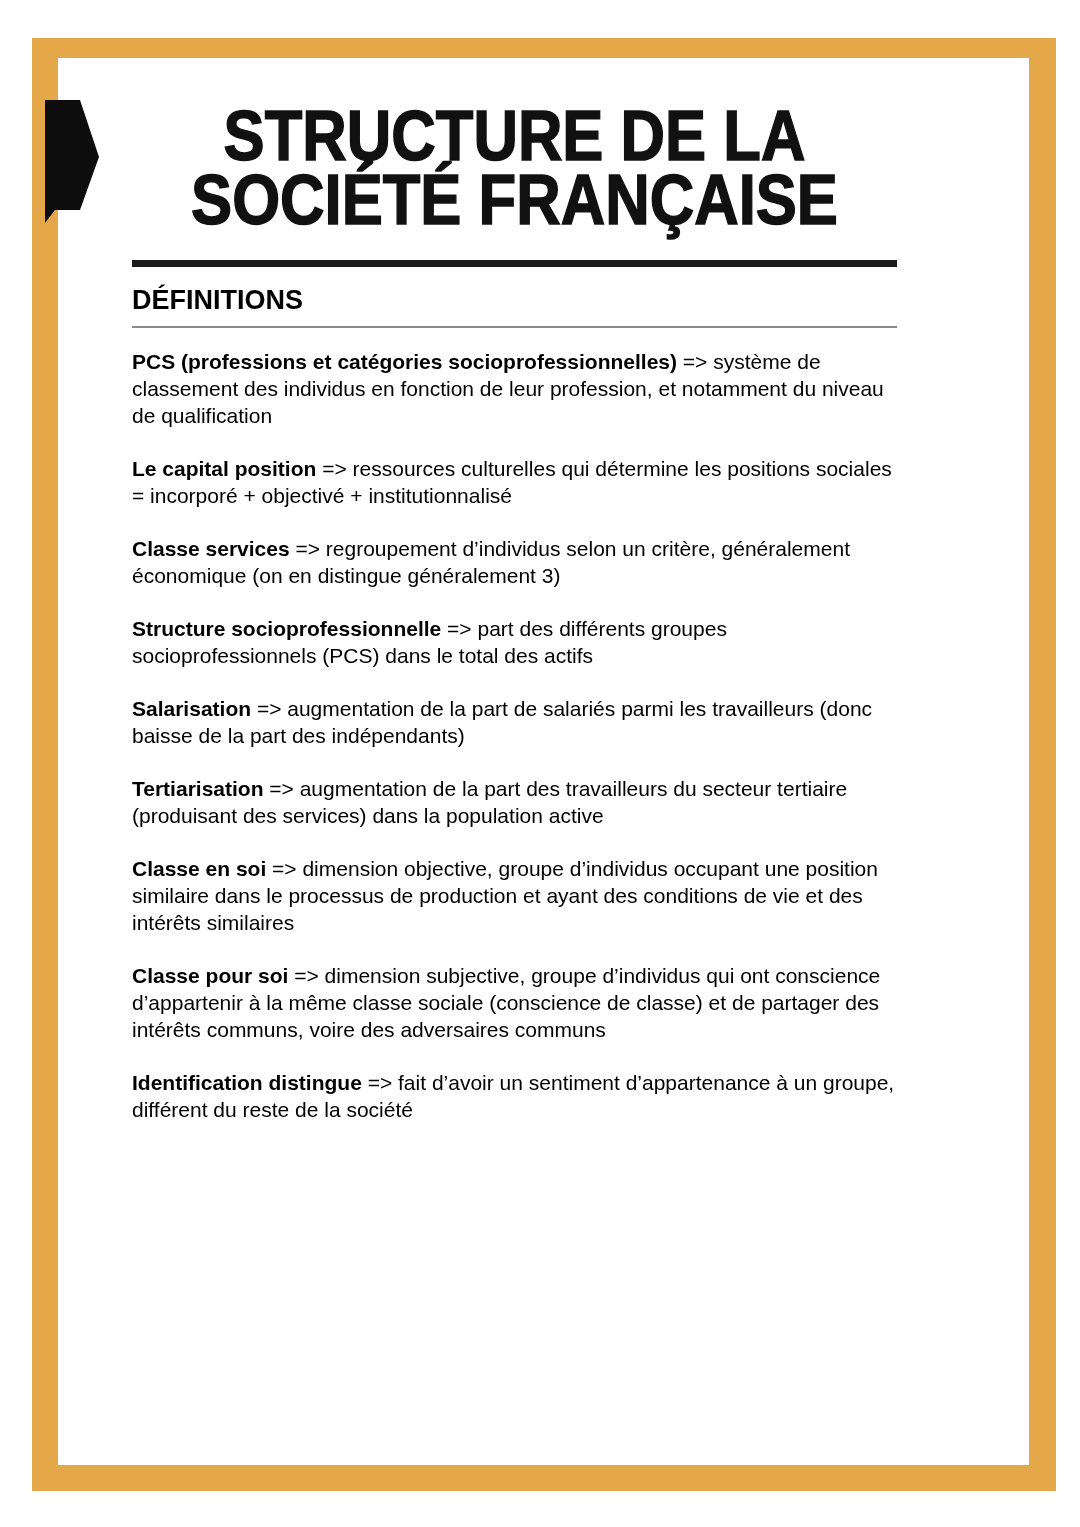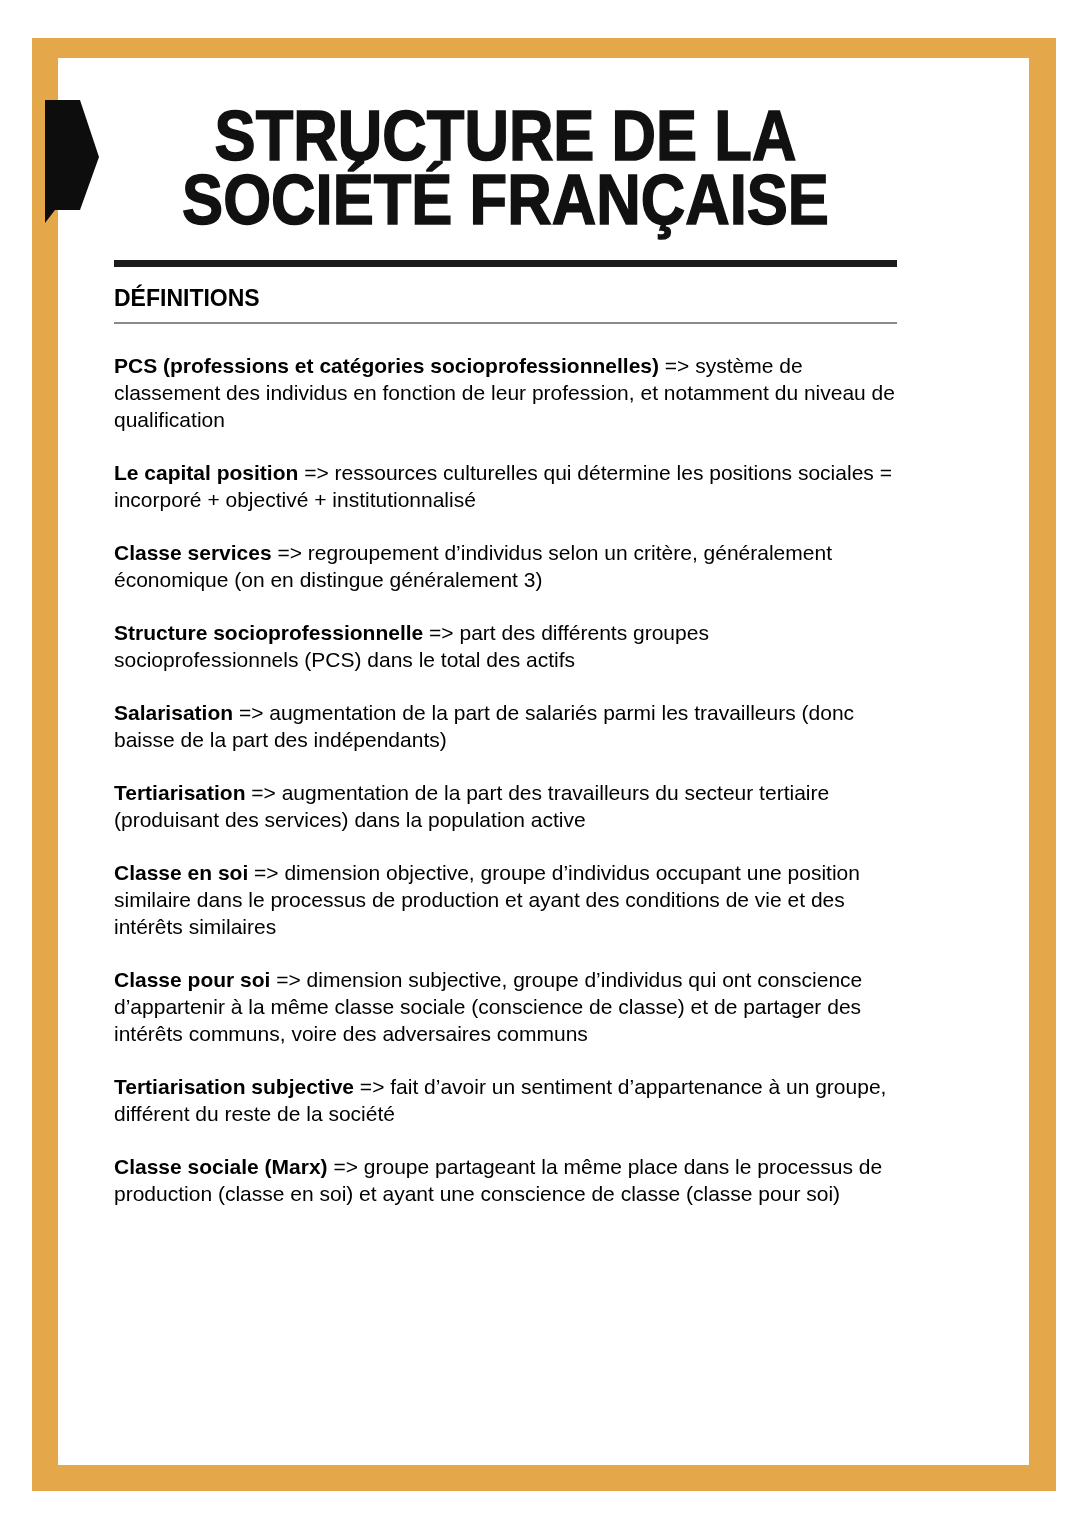--- a/index.html
+++ b/index.html
@@ -25,21 +25,21 @@
     position: absolute;
     left: 45px; top: 100px;
     width: 54px; height: 124px;
     z-index: 3;
   }
   .content {
     position: absolute;
     left: 58px; top: 58px;
     width: 897px;
     box-sizing: border-box;
-    padding: 0 58px 0 56px;
+    padding: 0 58px 0 74px;
     z-index: 2;
   }
   h1.title {
     margin: 46px 0 0;
     text-align: center;
     font-size: 70px;
     line-height: 64px;
     font-weight: bold;
     color: #111;
     -webkit-text-stroke: 1.5px #111;
@@ -47,36 +47,36 @@
     transform-origin: 50% 50%;
     letter-spacing: 0;
     white-space: nowrap;
   }
   .rule-thick {
     height: 7px;
     background: #1b1b1b;
     margin-top: 28px;
   }
   h2.section {
-    font-size: 23px;
+    font-size: 27px;
     font-weight: bold;
     margin: 18px 0 10px;
     color: #000;
   }
   .rule-thin {
     height: 2px;
     background: #8a8a8a;
   }
   .defs p.def {
     font-size: 21px;
     line-height: 27px;
     margin: 26px 0 0;
     color: #000;
   }
-  .defs p.def:first-child { margin-top: 28px; }
+  .defs p.def:first-child { margin-top: 20px; }
   .defs p.def strong { font-weight: bold; }
 </style>
 </head>
 <body>
 
 <div class="frame" style="border-color: rgb(228, 168, 75);"></div>
 
 <svg class="bookmark" viewBox="0 0 54 124" preserveAspectRatio="none" aria-hidden="true">
   <polygon points="0,0 35,0 54,57 35,110 10,110 0,123" fill="#0d0d0d"></polygon>
 </svg>
@@ -96,17 +96,16 @@
 
   <div class="defs">
       <p class="def"><strong>PCS (professions et catégories socioprofessionnelles)</strong> =&gt; système de classement des individus en fonction de leur profession, et notamment du niveau de qualification</p>
       <p class="def"><strong>Le capital position</strong> =&gt; ressources culturelles qui détermine les positions sociales = incorporé + objectivé + institutionnalisé</p>
       <p class="def"><strong>Classe services</strong> =&gt; regroupement d’individus selon un critère, généralement économique (on en distingue généralement 3)</p>
       <p class="def"><strong>Structure socioprofessionnelle</strong> =&gt; part des différents groupes socioprofessionnels (PCS) dans le total des actifs</p>
       <p class="def"><strong>Salarisation</strong> =&gt; augmentation de la part de salariés parmi les travailleurs (donc baisse de la part des indépendants)</p>
       <p class="def"><strong>Tertiarisation</strong> =&gt; augmentation de la part des travailleurs du secteur tertiaire (produisant des services) dans la population active</p>
       <p class="def"><strong>Classe en soi</strong> =&gt; dimension objective, groupe d’individus occupant une position similaire dans le processus de production et ayant des conditions de vie et des intérêts similaires</p>
       <p class="def"><strong>Classe pour soi</strong> =&gt; dimension subjective, groupe d’individus qui ont conscience d’appartenir à la même classe sociale (conscience de classe) et de partager des intérêts communs, voire des adversaires communs</p>
-      <p class="def"><strong>Tertiarisation subjective</strong> =&gt; fait d’avoir un sentiment d’appartenance à un groupe, différent du reste de la société</p>
-      <p class="def"><strong>Classe sociale (Marx)</strong> =&gt; groupe partageant la même place dans le processus de production (classe en soi) et ayant une conscience de classe (classe pour soi)</p>
+      <p class="def"><strong>Identification distingue</strong> =&gt; fait d’avoir un sentiment d’appartenance à un groupe, différent du reste de la société</p>
     </div>
 
 </div>
 
 </body></html>

